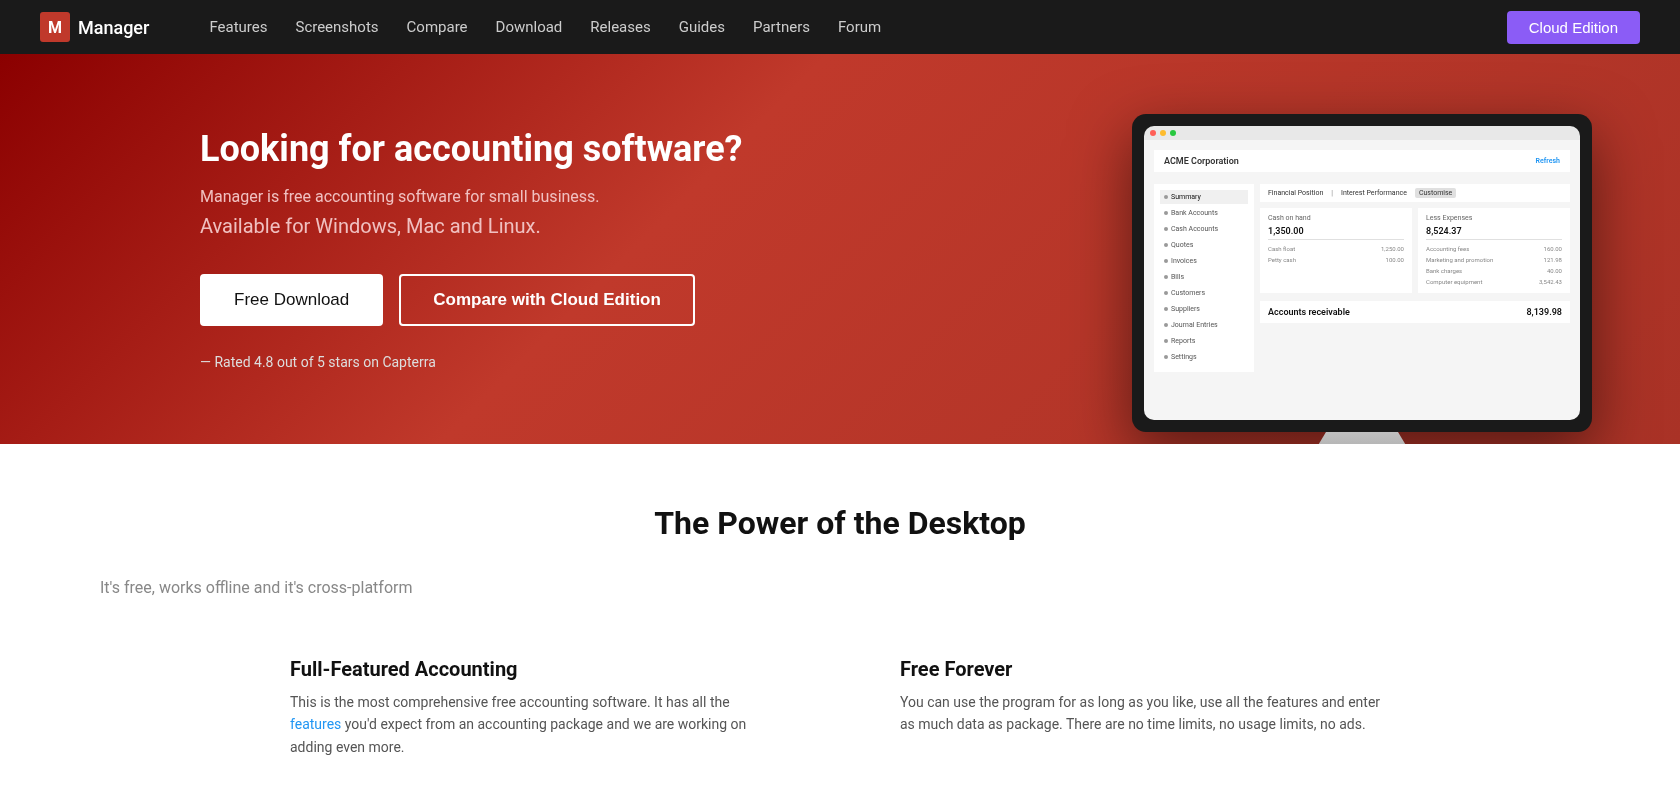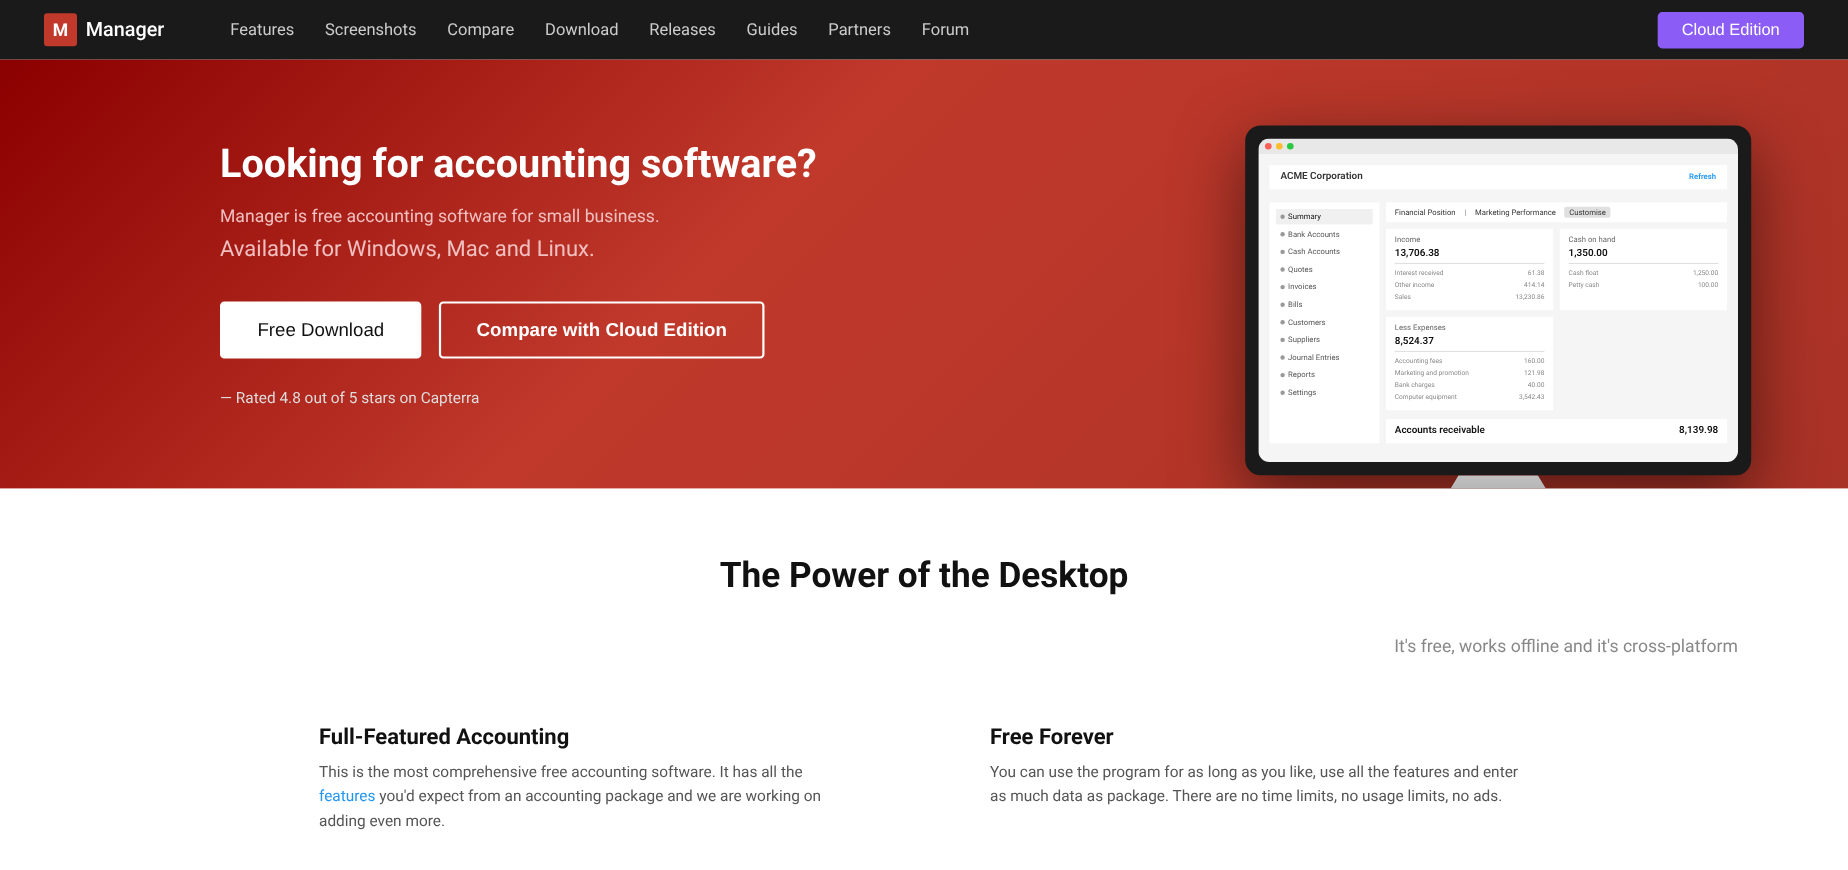--- a/index.html
+++ b/index.html
@@ -255,21 +255,21 @@
       background: #fff;
     }
     .features-title {
       text-align: center;
       font-size: 32px;
       font-weight: 700;
       color: #111;
       margin-bottom: 10px;
     }
     .features-subtitle {
-      text-align: right;
+      text-align: left;
       font-size: 16px;
       color: #888;
       margin-bottom: 60px;
       margin-top: 36px;
     }
     .features-grid {
       display: grid;
       grid-template-columns: 1fr 1fr;
       gap: 50px 120px;
       max-width: 1100px;
@@ -349,43 +349,24 @@
                 <div class="mc-sidebar-item"><div class="mc-sidebar-dot"></div>Customers</div>
                 <div class="mc-sidebar-item"><div class="mc-sidebar-dot"></div>Suppliers</div>
                 <div class="mc-sidebar-item"><div class="mc-sidebar-dot"></div>Journal Entries</div>
                 <div class="mc-sidebar-item"><div class="mc-sidebar-dot"></div>Reports</div>
                 <div class="mc-sidebar-item"><div class="mc-sidebar-dot"></div>Settings</div>
               </div>
               <div class="mc-main">
                 <div class="mc-toolbar">
                   <span>Financial Position</span>
                   <span style="color:#888;">|</span>
-                  <span>Marketing Performance</span>
+                  <span>Interest Performance</span>
                   <span class="mc-btn-sm">Customise</span>
                 </div>
                 <div class="mc-grid">
-                  <div class="mc-card">
-                    <div class="mc-card-title">Income</div>
-                    <div class="mc-card-value">
-                      <span>13,706.38</span>
-                    </div>
-                    <div class="mc-divider"></div>
-                    <div class="mc-row">
-                        <span>Interest received</span>
-                        <span>61.38</span>
-                      </div>
-                    <div class="mc-row">
-                        <span>Other income</span>
-                        <span>414.14</span>
-                      </div>
-                    <div class="mc-row">
-                        <span>Sales</span>
-                        <span>13,230.86</span>
-                      </div>
-                  </div>
                   <div class="mc-card">
                     <div class="mc-card-title">Cash on hand</div>
                     <div class="mc-card-value">
                       <span>1,350.00</span>
                     </div>
                     <div class="mc-divider"></div>
                     <div class="mc-row">
                         <span>Cash float</span>
                         <span>1,250.00</span>
                       </div>

